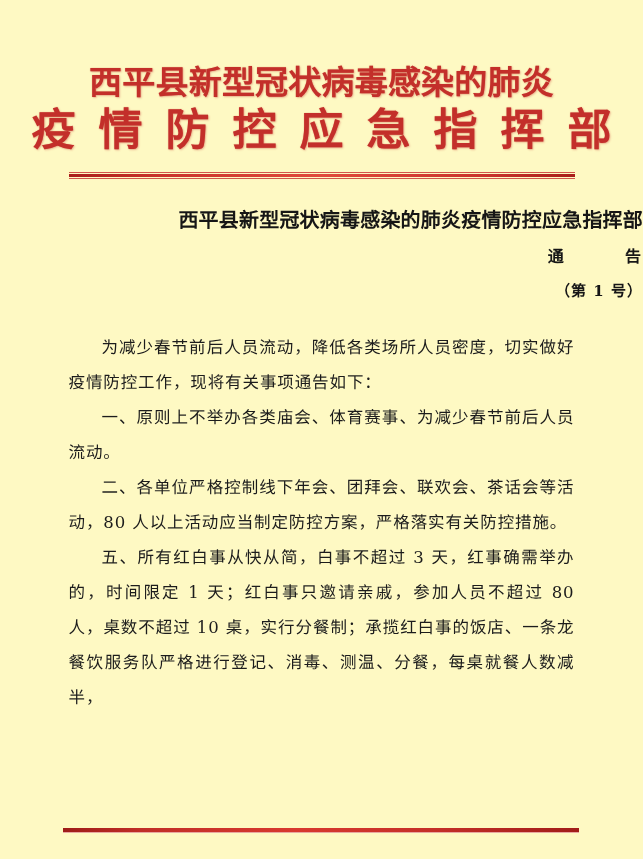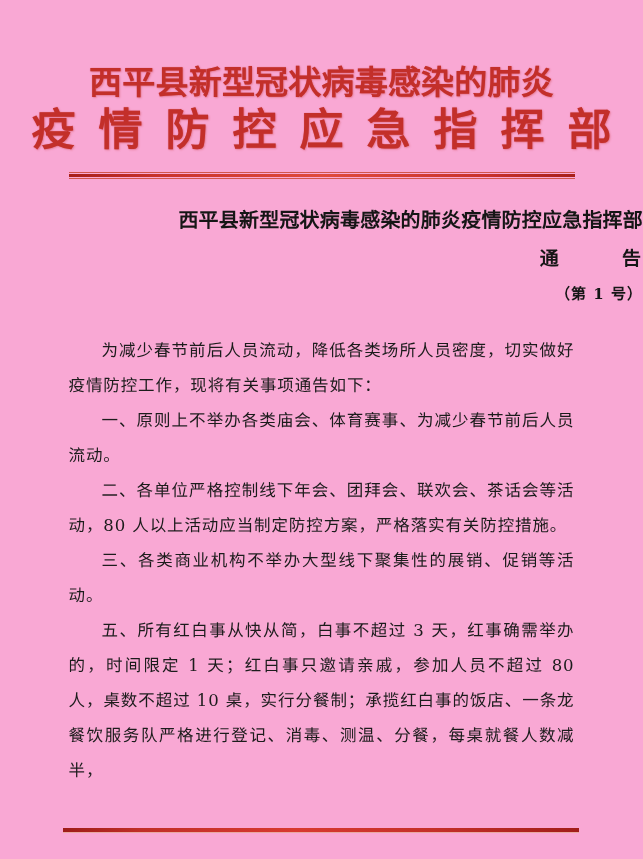--- a/index.html
+++ b/index.html
@@ -13,21 +13,21 @@
     font-family: "DejaVu Serif", "Liberation Serif", serif;
     color: #1a1a1a;
     -webkit-font-smoothing: antialiased;
   }
 
   .page {
     position: relative;
     width: 643px;
     height: 859px;
     margin: 0 auto;
-    background: #f9a8d4;
+    background: #fef9c3;
     overflow: hidden;
   }
 
   
   .masthead {
     padding-top: 66px;
     text-align: center;
   }
 
   .masthead-line {
@@ -96,21 +96,21 @@
     font-size: 20px;
     color: #161616;
     letter-spacing: 0.2px;
     line-height: 1.3;
     white-space: nowrap;
   }
 
   .doc-type {
     font-family: "DejaVu Serif", "Liberation Serif", serif;
     font-weight: 700;
-    font-size: 19px;
+    font-size: 16px;
     color: #161616;
     margin-top: 10px;
     letter-spacing: 2px;
   }
   .doc-type .gap {
     display: inline-block;
     width: 44px;
   }
 
   .doc-number {
@@ -195,21 +195,20 @@
       <span>告</span>
     </div>
 
     <div class="doc-number">（第 1 号）</div>
   </div>
 
   <div class="body-text">
     <p>为减少春节前后人员流动，降低各类场所人员密度，切实做好疫情防控工作，现将有关事项通告如下：</p>
     <p>一、原则上不举办各类庙会、体育赛事、为减少春节前后人员流动。</p>
     <p>二、各单位严格控制线下年会、团拜会、联欢会、茶话会等活动，80 人以上活动应当制定防控方案，严格落实有关防控措施。</p>
-    <p>三、各类商业机构不举办大型线下聚集性的展销、促销等活动。</p>
     <p>五、所有红白事从快从简，白事不超过 3 天，红事确需举办的，时间限定 1 天；红白事只邀请亲戚，参加人员不超过 80 人，桌数不超过 10 桌，实行分餐制；承揽红白事的饭店、一条龙餐饮服务队严格进行登记、消毒、测温、分餐，每桌就餐人数减半，</p>
   </div>
 
   <div class="footer-rule">
     <div class="bar"></div>
     <div class="hairline"></div>
   </div>
 
 </div>
 

